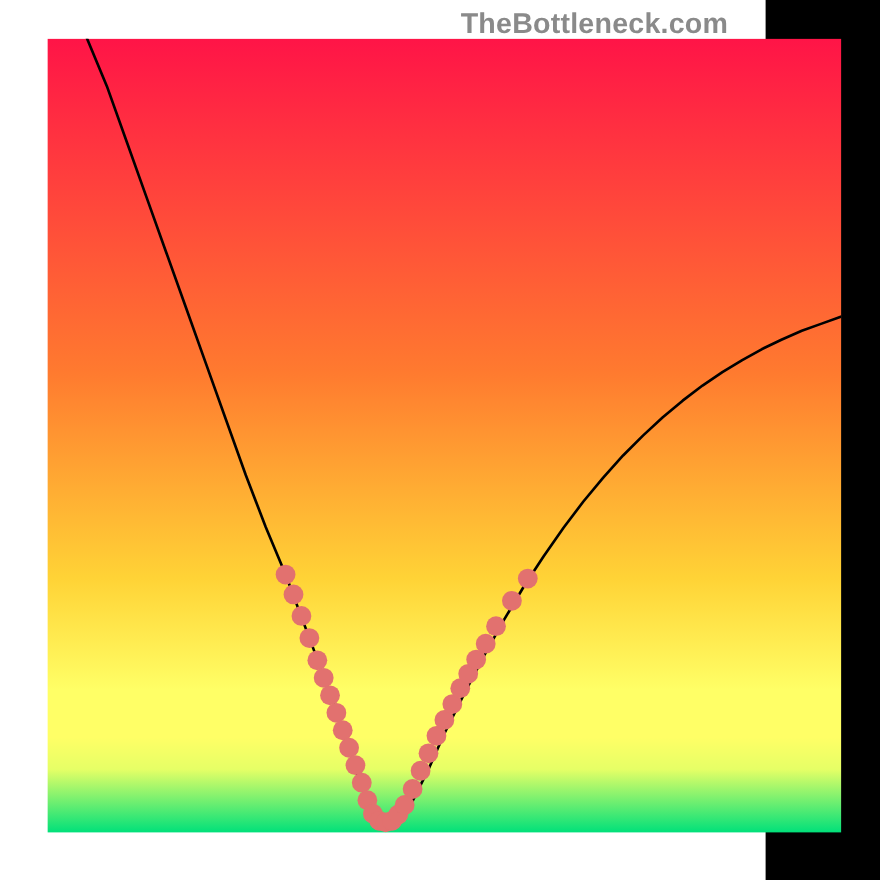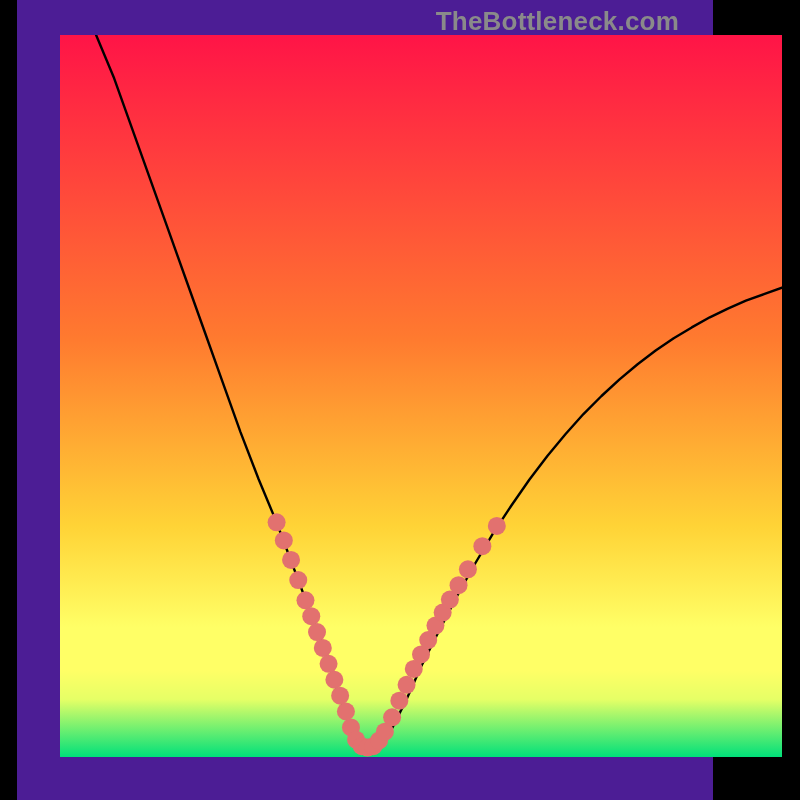--- a/index.html
+++ b/index.html
@@ -9,22 +9,21 @@
     height: 800px;
     background: #000;
     overflow: hidden;
   }
   .frame {
     position: absolute;
     left: 0;
     top: 0;
     width: 696px;
     height: 800px;
-    background: #4c1d95;
-    margin-left: 17px;
+    background: #ffffff;
   }
   .plot {
     position: absolute;
     left: 43px;
     top: 35px;
     width: 722px;
     height: 722px;
     overflow: hidden;
   }
   .watermark {

